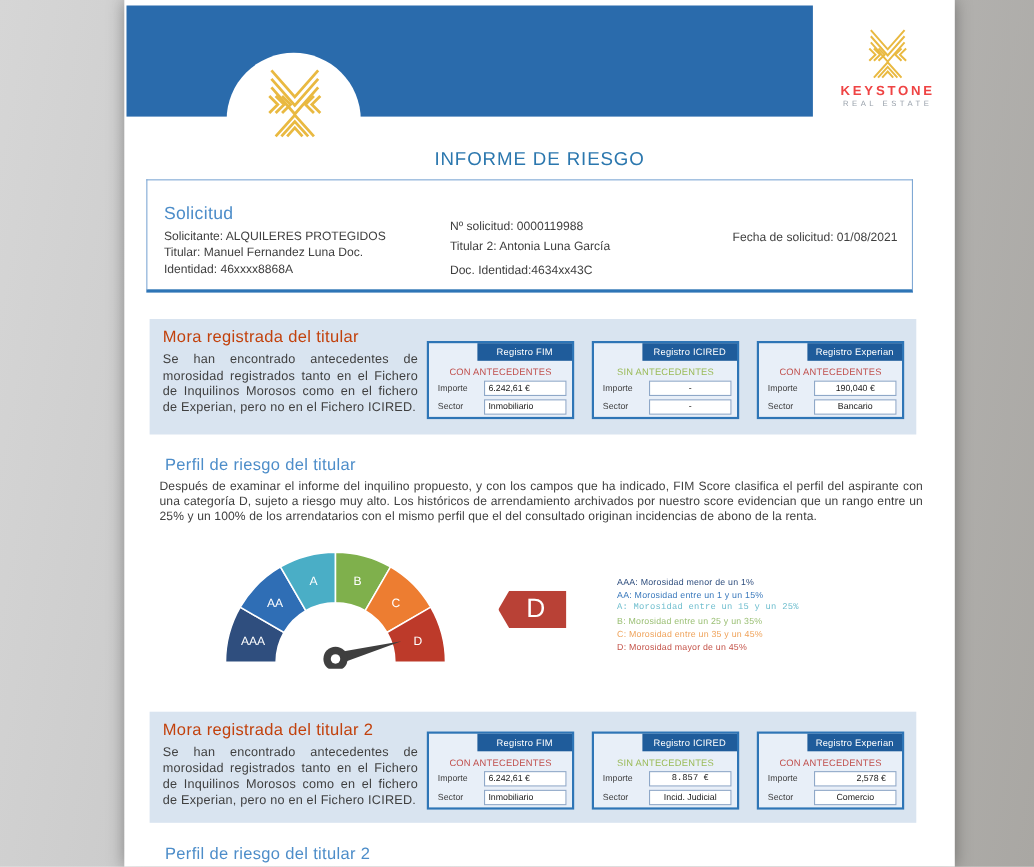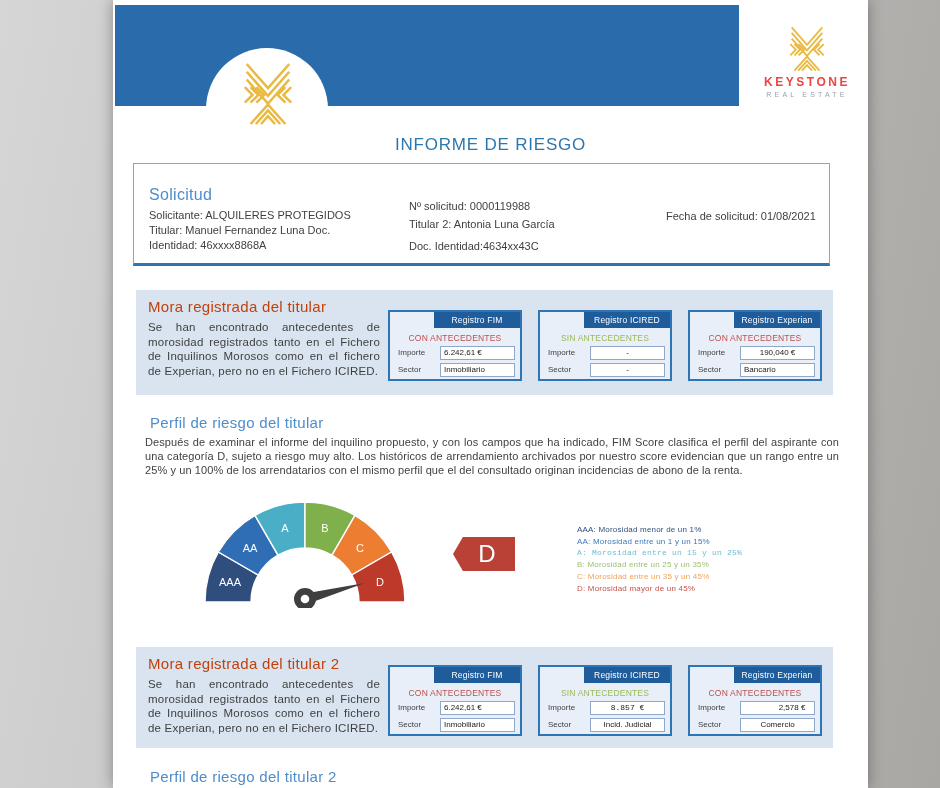--- a/index.html
+++ b/index.html
@@ -52,21 +52,21 @@
   .perfil1-heading{top:414px;}
   .perfil2-heading{top:768px;}
   .perfil-body{position:absolute;left:32px;top:436px;width:694px;font-size:11px;line-height:13.8px;
     color:#3f3f3f;text-align:justify;letter-spacing:.1px;}
   .gauge-svg{position:absolute;left:90px;top:498px;}
   .gauge-label{font-size:11px;fill:#ffffff;}
   .badge{position:absolute;left:340px;top:537px;width:62px;height:34px;background:#b94136;
     clip-path:polygon(16% 0,100% 0,100% 100%,16% 100%,0 50%);
     display:flex;align-items:center;justify-content:center;}
   .badge span{color:#fff;font-size:24px;font-weight:400;padding-left:6px;}
-  .legend{position:absolute;left:464px;top:524px;}
+  .legend{position:absolute;left:448px;top:524px;}
   .legend-item{font-size:8px;line-height:11.7px;letter-spacing:.2px;}
 </style>
 </head>
 <body>
 
 <div class="page">
 
   <div class="band"></div>
   <div class="logo-circle"></div>
   <svg class="circle-logo-svg" width="58" height="64" viewBox="0 0 60 66">
@@ -152,21 +152,21 @@
     </div>
     <div class="registro" style="left:552px">
       <div class="reg-header">Registro Experian</div>
       <div class="reg-status" style="color: rgb(192, 80, 77);">CON ANTECEDENTES</div>
       <div class="reg-row">
           <span class="reg-label">Importe</span>
           <span class="reg-input" style="text-align: center;">190,040 €</span>
         </div>
       <div class="reg-row">
           <span class="reg-label">Sector</span>
-          <span class="reg-input" style="text-align: left;">Bancario</span>
+          <span class="reg-input" style="text-align: center;">Bancario</span>
         </div>
     </div>
   </div>
 
   <div class="perfil-heading perfil1-heading">Perfil de riesgo del titular</div>
   <div class="perfil-body">Después de examinar el informe del inquilino propuesto, y con los campos que ha indicado, FIM Score clasifica el perfil del aspirante con una categoría D, sujeto a riesgo muy alto. Los históricos de arrendamiento archivados por nuestro score evidencian que un rango entre un 25% y un 100% de los arrendatarios con el mismo perfil que el del consultado originan incidencias de abono de la renta.</div>
 
   <svg class="gauge-svg" width="204" height="110" viewBox="0 0 204 110">
     <g id="gauge-segments">
         <path d="M2,104 A100,100 0 0 1 15.4,54 L55.2,77 A54,54 0 0 0 48,104 Z" fill="#2f4e7e" stroke="#ffffff" stroke-width="1.4"></path>

